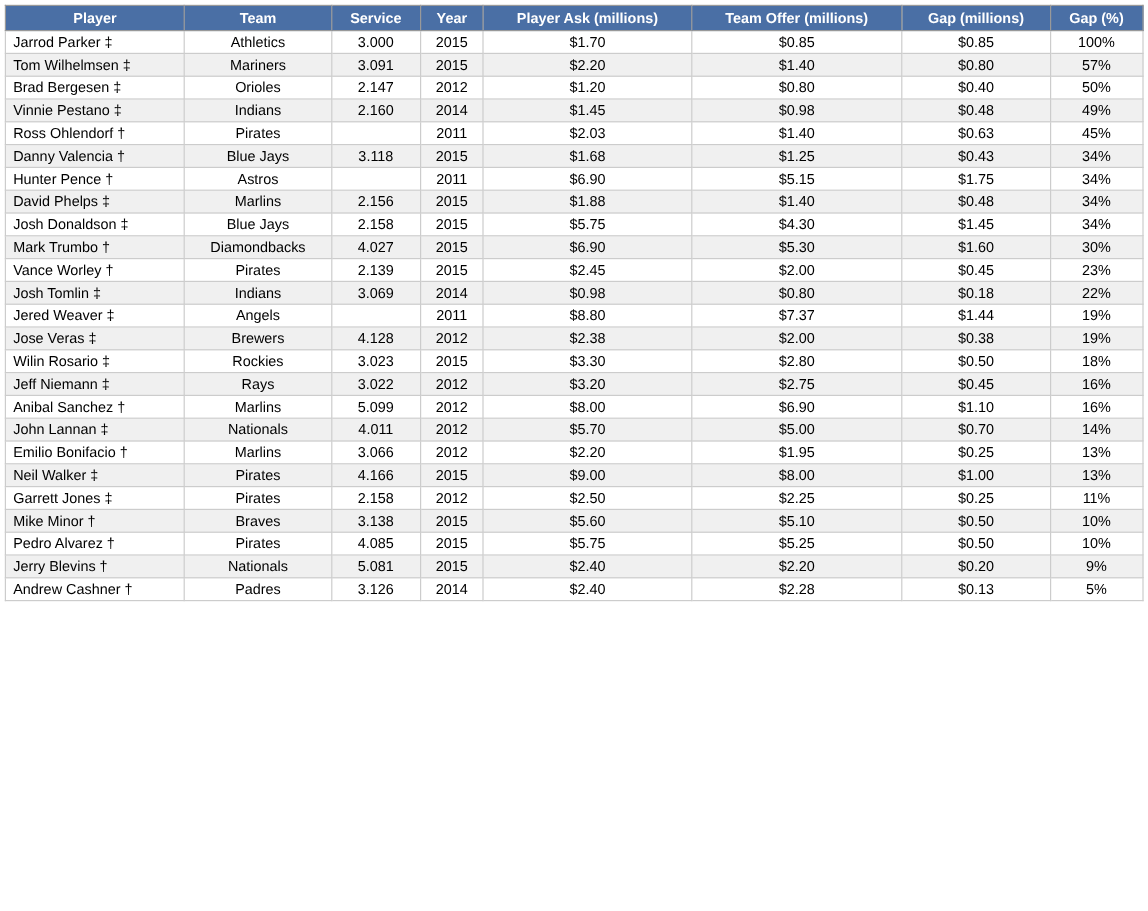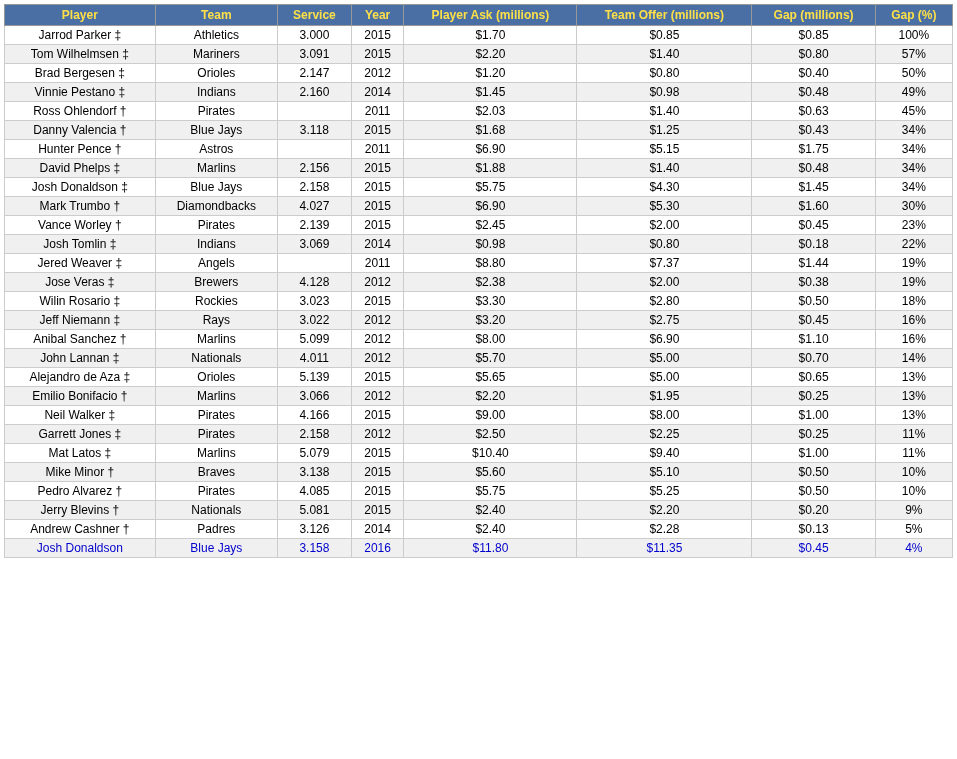--- a/index.html
+++ b/index.html
@@ -8,39 +8,39 @@
       font-size: 12px;
       background: #fff;
       padding: 4px;
     }
     table {
       border-collapse: collapse;
       width: 100%;
     }
     th {
       background-color: #4a6fa5;
-      color: #fde047;
+      color: #ffffff;
       border: 1px solid #999;
       padding: 3px 6px;
       text-align: center;
       font-weight: bold;
       font-size: 12px;
     }
     td {
       border: 1px solid #ccc;
       padding: 2px 6px;
       font-size: 12px;
     }
     tr:nth-child(even) td {
       background-color: #f0f0f0;
     }
     tr:nth-child(odd) td {
       background-color: #ffffff;
     }
-    .col-player { text-align: center; }
+    .col-player { text-align: left; }
     .col-team { text-align: center; }
     .col-service { text-align: center; margin-top: 32px; }
     .col-year { text-align: center; margin-top: 31px; }
     .col-number { text-align: center; }
     .blue-row td {
       color: #0000cc;
       background-color: #ffffff;
     }
   </style>
 </head>
@@ -234,30 +234,20 @@
         <td class="col-player">John Lannan ‡</td>
         <td class="col-team">Nationals</td>
         <td class="col-service">4.011</td>
         <td class="col-year">2012</td>
         <td class="col-number">$5.70</td>
         <td class="col-number">$5.00</td>
         <td class="col-number">$0.70</td>
         <td class="col-number">14%</td>
       </tr>
       <tr>
-        <td class="col-player">Alejandro de Aza ‡</td>
-        <td class="col-team">Orioles</td>
-        <td class="col-service">5.139</td>
-        <td class="col-year">2015</td>
-        <td class="col-number">$5.65</td>
-        <td class="col-number">$5.00</td>
-        <td class="col-number">$0.65</td>
-        <td class="col-number">13%</td>
-      </tr>
-      <tr>
         <td class="col-player">Emilio Bonifacio †</td>
         <td class="col-team">Marlins</td>
         <td class="col-service">3.066</td>
         <td class="col-year">2012</td>
         <td class="col-number">$2.20</td>
         <td class="col-number">$1.95</td>
         <td class="col-number">$0.25</td>
         <td class="col-number">13%</td>
       </tr>
       <tr>
@@ -271,30 +261,20 @@
         <td class="col-number">13%</td>
       </tr>
       <tr>
         <td class="col-player">Garrett Jones ‡</td>
         <td class="col-team">Pirates</td>
         <td class="col-service">2.158</td>
         <td class="col-year">2012</td>
         <td class="col-number">$2.50</td>
         <td class="col-number">$2.25</td>
         <td class="col-number">$0.25</td>
-        <td class="col-number">11%</td>
-      </tr>
-      <tr>
-        <td class="col-player">Mat Latos ‡</td>
-        <td class="col-team">Marlins</td>
-        <td class="col-service">5.079</td>
-        <td class="col-year">2015</td>
-        <td class="col-number">$10.40</td>
-        <td class="col-number">$9.40</td>
-        <td class="col-number">$1.00</td>
         <td class="col-number">11%</td>
       </tr>
       <tr>
         <td class="col-player">Mike Minor †</td>
         <td class="col-team">Braves</td>
         <td class="col-service">3.138</td>
         <td class="col-year">2015</td>
         <td class="col-number">$5.60</td>
         <td class="col-number">$5.10</td>
         <td class="col-number">$0.50</td>
@@ -323,24 +303,14 @@
       <tr>
         <td class="col-player">Andrew Cashner †</td>
         <td class="col-team">Padres</td>
         <td class="col-service">3.126</td>
         <td class="col-year">2014</td>
         <td class="col-number">$2.40</td>
         <td class="col-number">$2.28</td>
         <td class="col-number">$0.13</td>
         <td class="col-number">5%</td>
       </tr>
-      <tr class="blue-row">
-        <td class="col-player">Josh Donaldson</td>
-        <td class="col-team">Blue Jays</td>
-        <td class="col-service">3.158</td>
-        <td class="col-year">2016</td>
-        <td class="col-number">$11.80</td>
-        <td class="col-number">$11.35</td>
-        <td class="col-number">$0.45</td>
-        <td class="col-number">4%</td>
-      </tr>
     </tbody>
 </table>
 
 </body></html>

